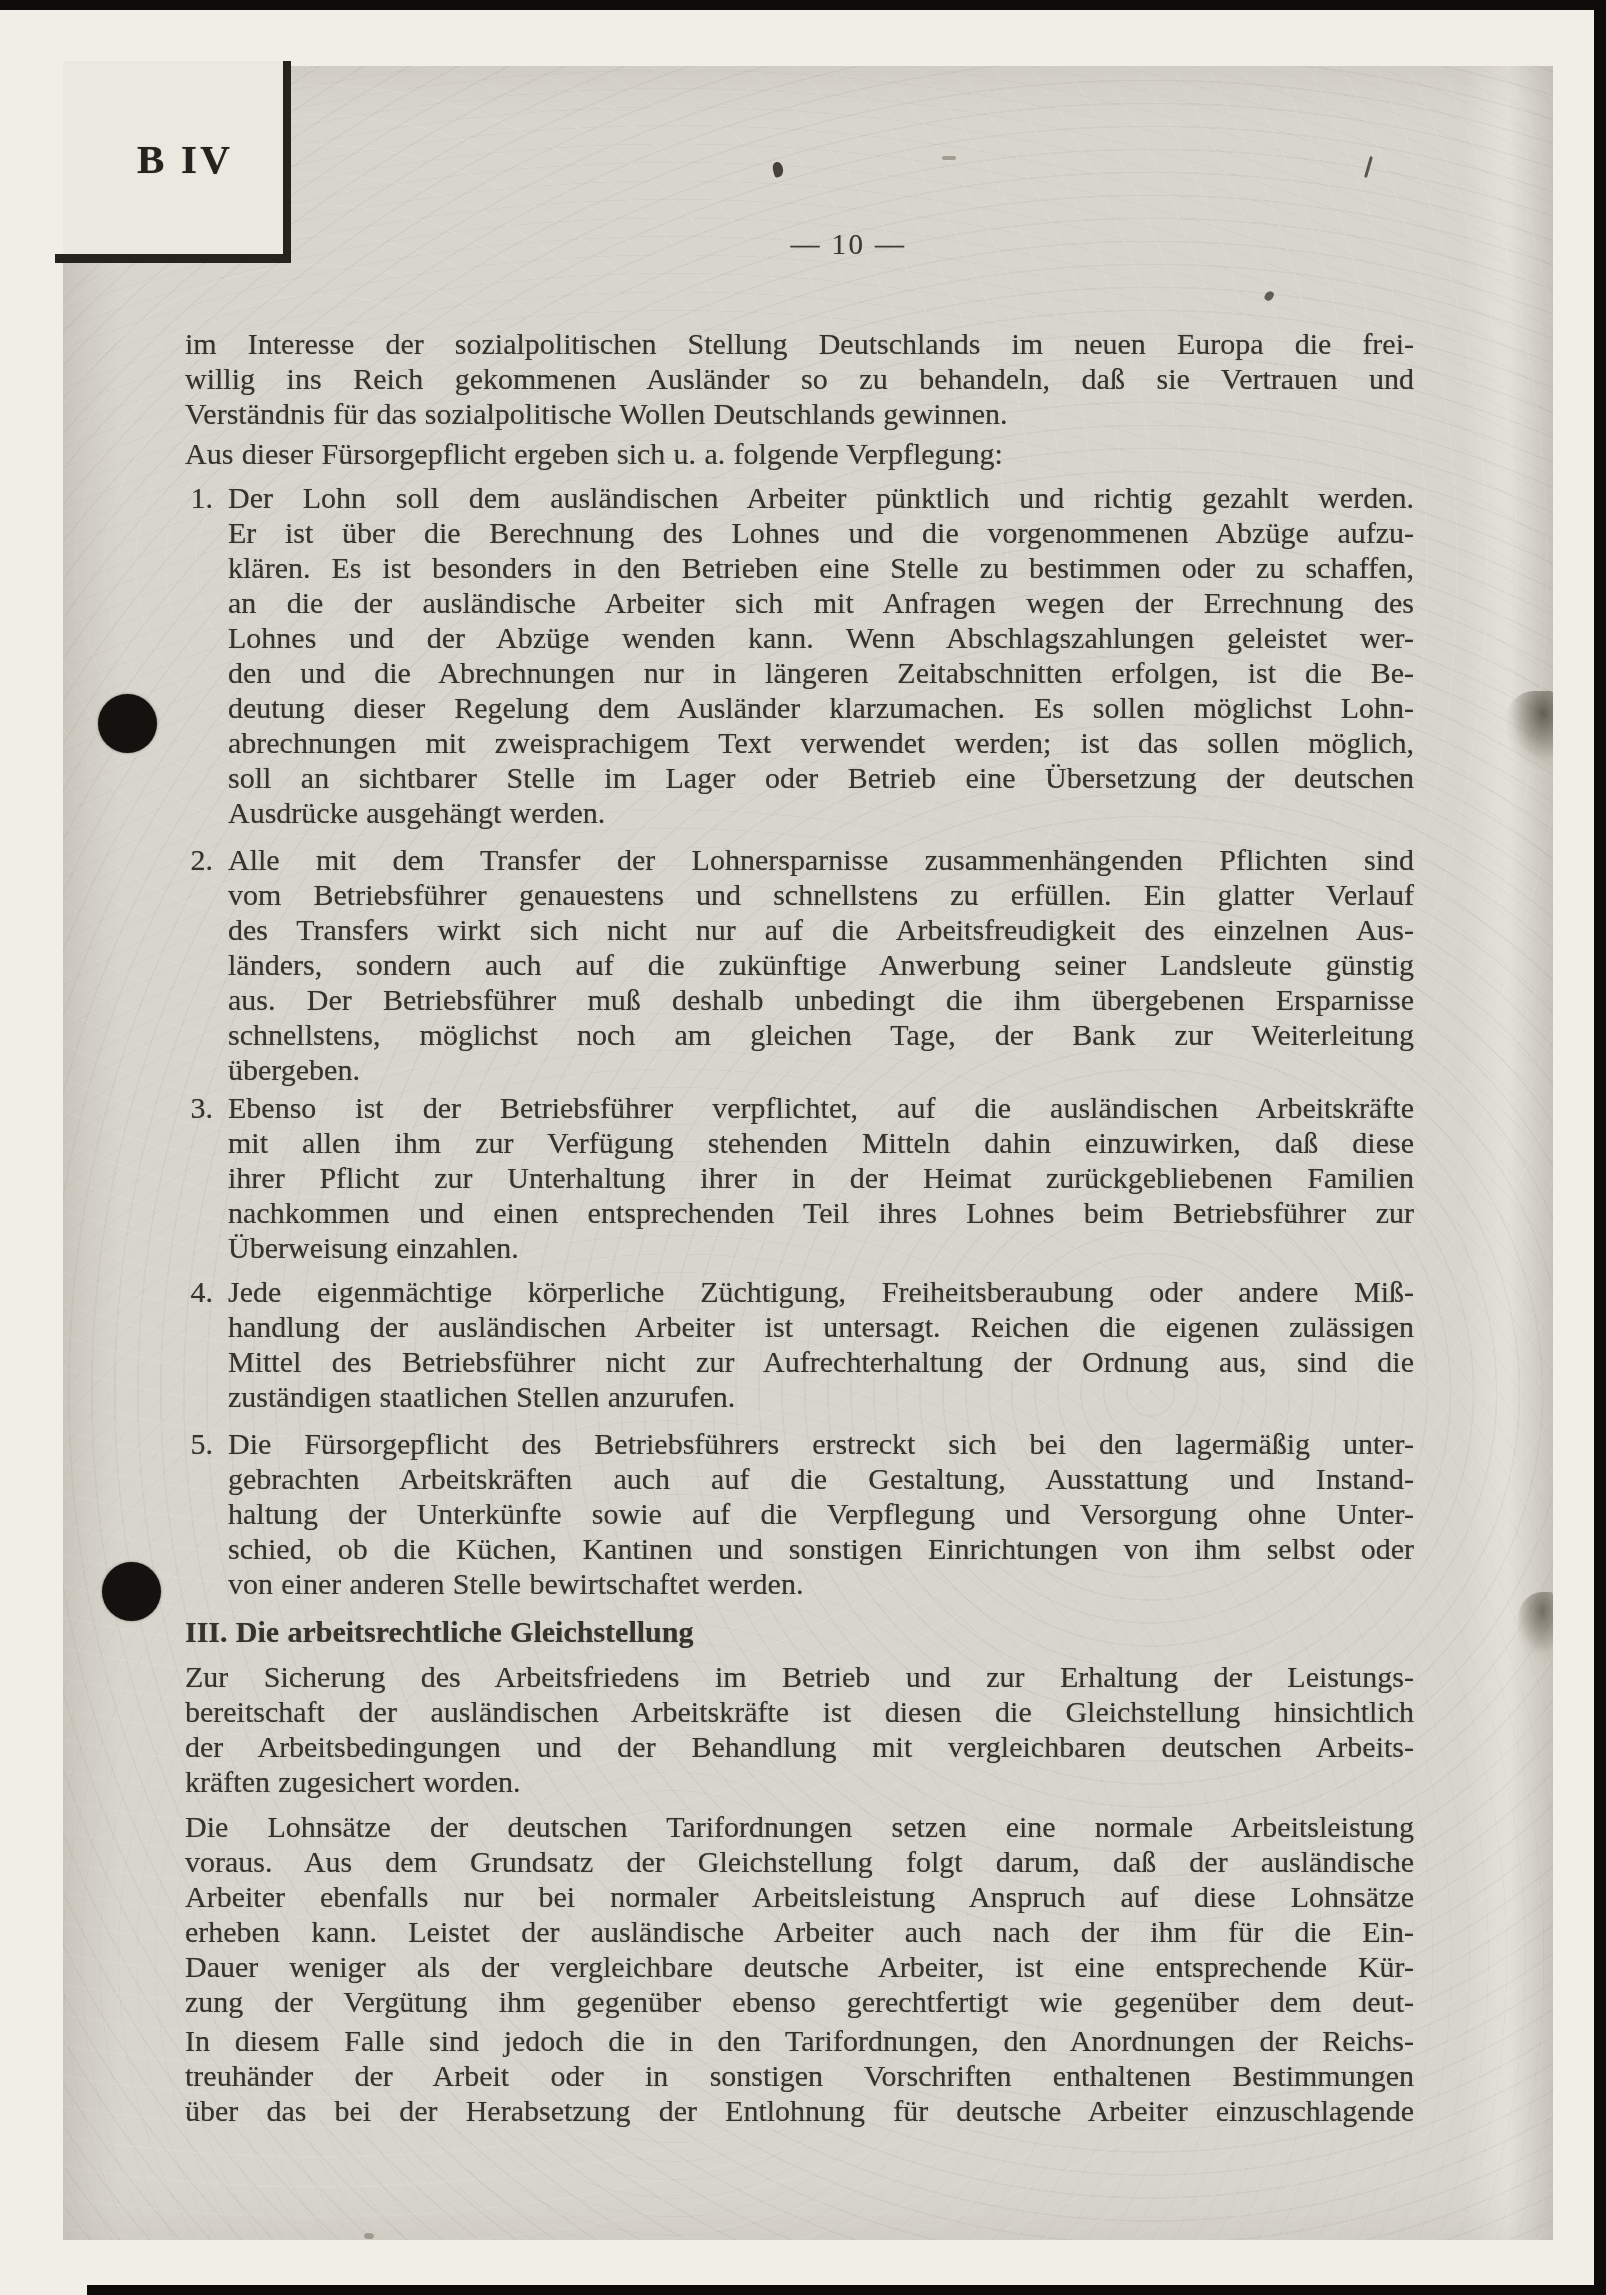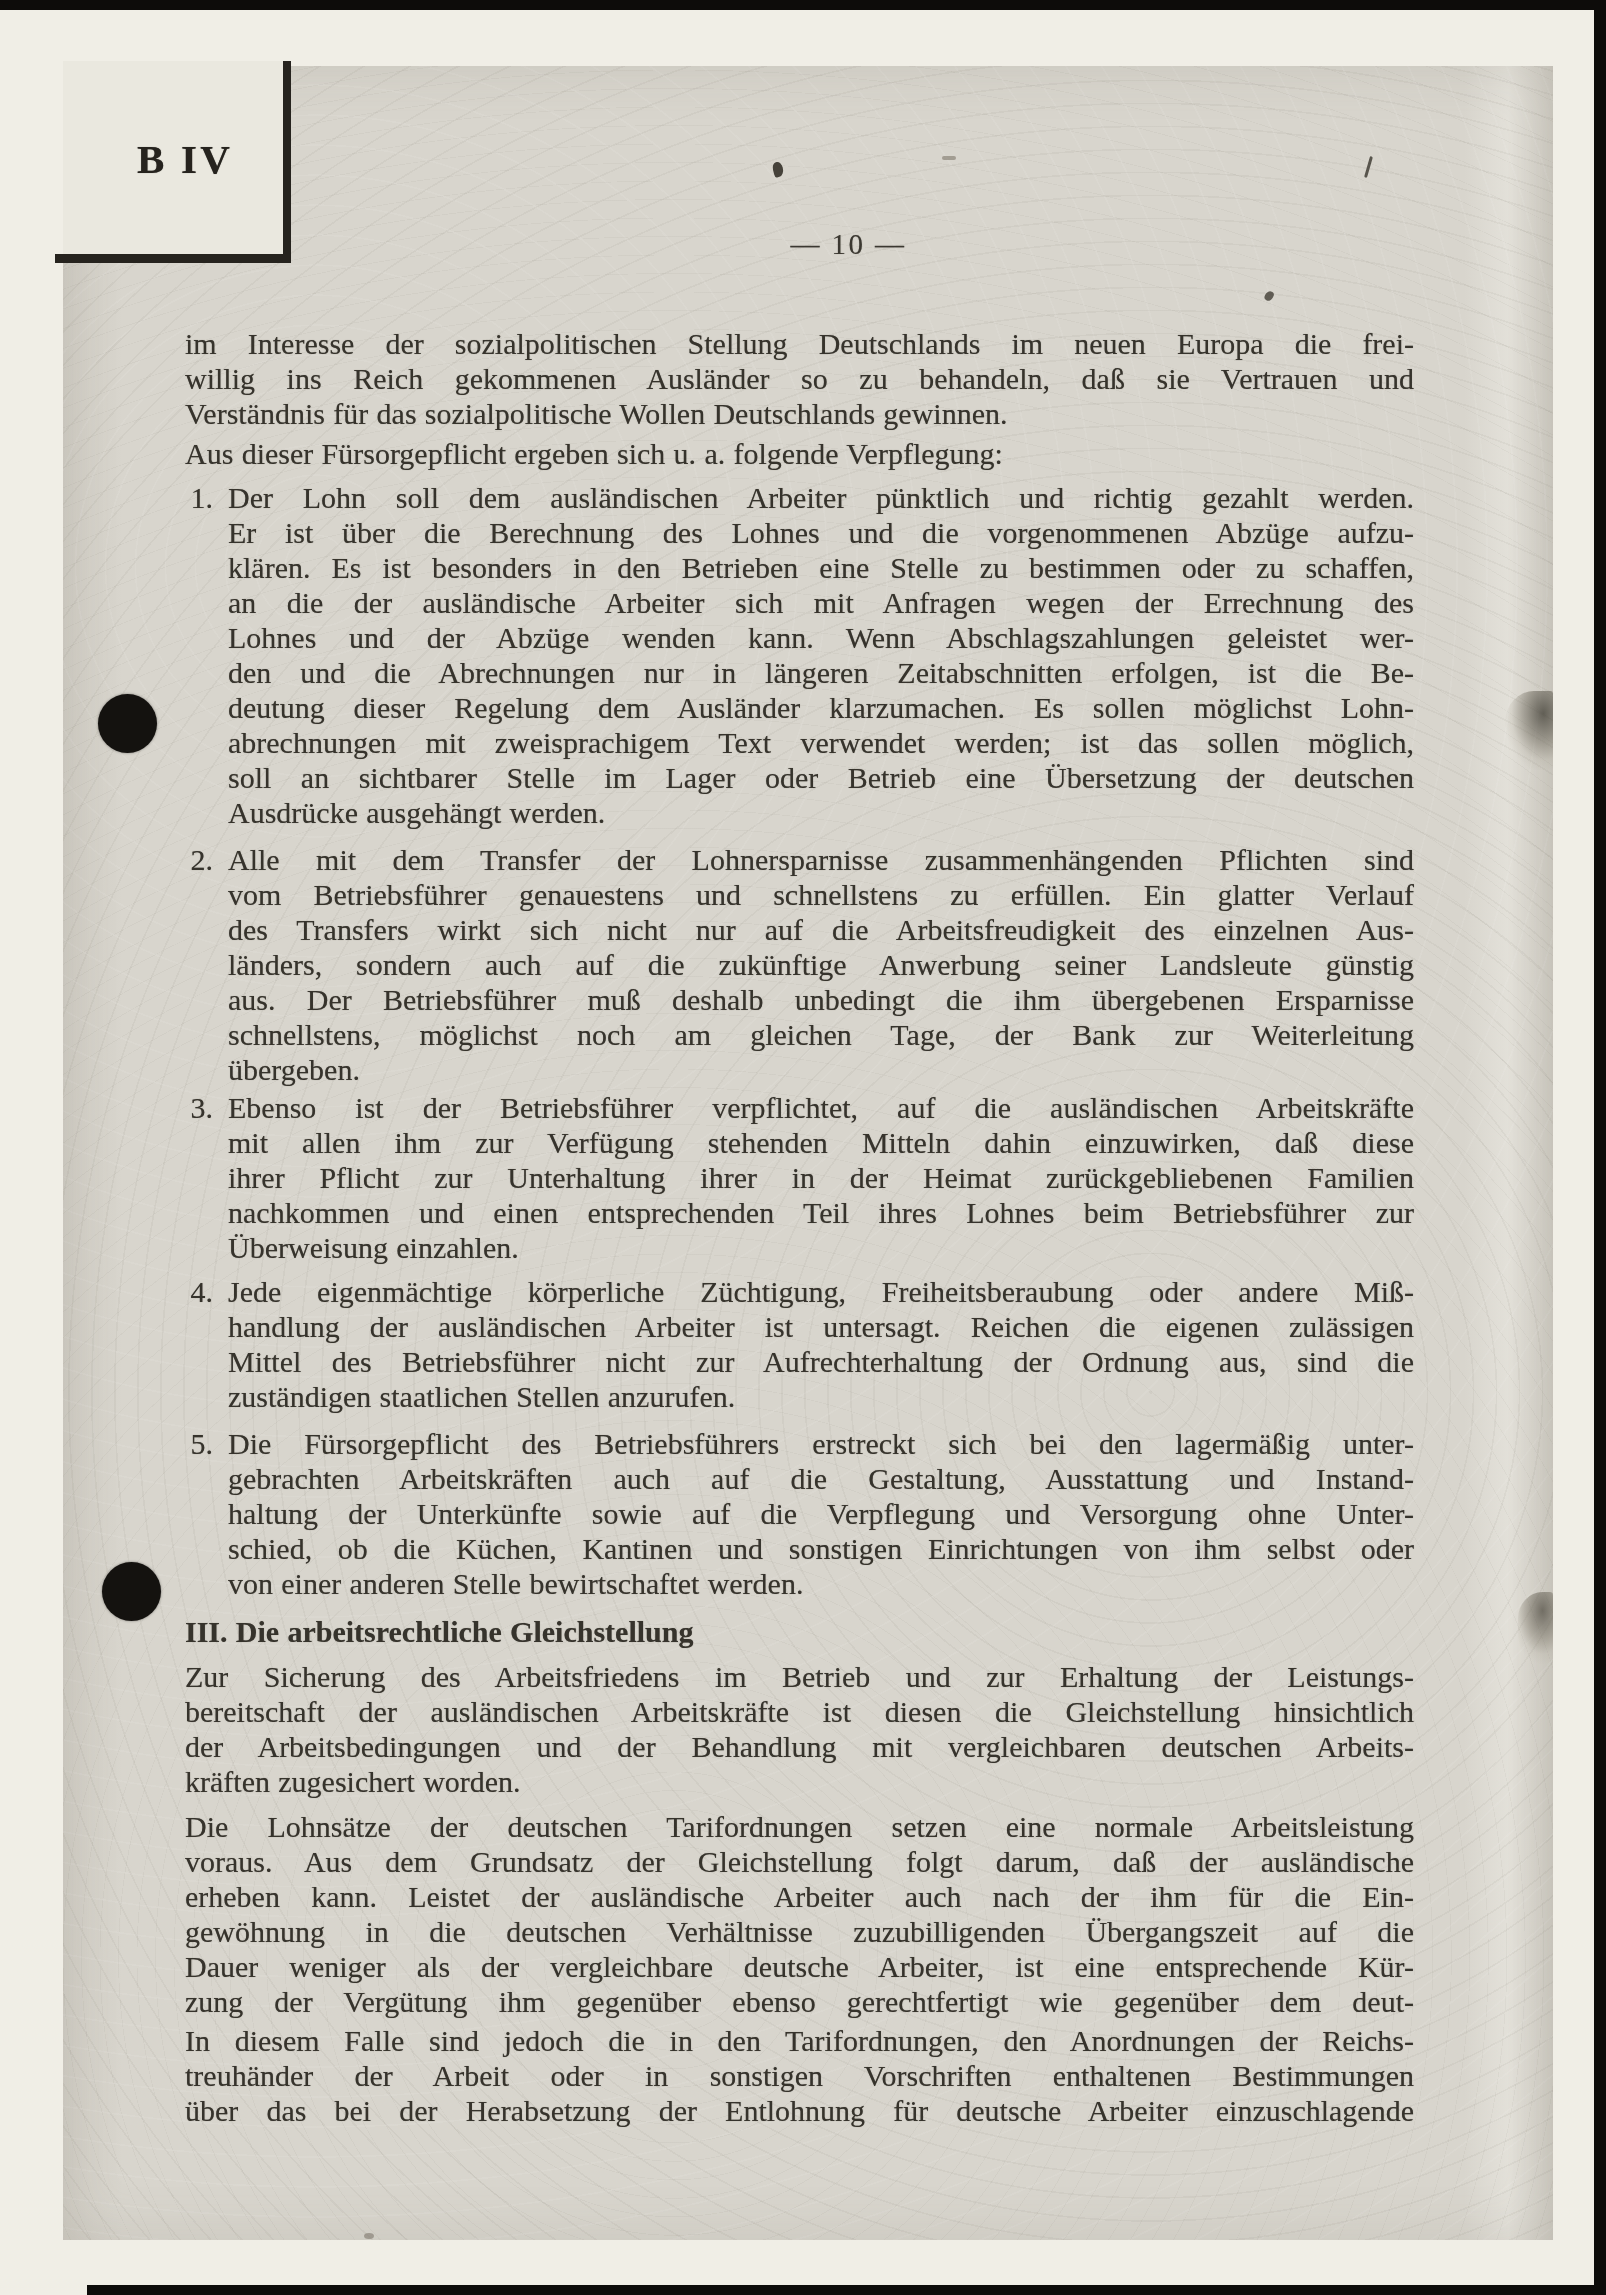--- a/index.html
+++ b/index.html
@@ -177,22 +177,22 @@
         <div class="block heading">III. Die arbeitsrechtliche Gleichstellung</div>
         <div class="block para">
           <div class="line">Zur Sicherung des Arbeitsfriedens im Betrieb und zur Erhaltung der Leistungs-</div>
           <div class="line">bereitschaft der ausländischen Arbeitskräfte ist diesen die Gleichstellung hinsichtlich</div>
           <div class="line">der Arbeitsbedingungen und der Behandlung mit vergleichbaren deutschen Arbeits-</div>
           <div class="line short">kräften zugesichert worden.</div>
         </div>
         <div class="block para">
           <div class="line">Die Lohnsätze der deutschen Tarifordnungen setzen eine normale Arbeitsleistung</div>
           <div class="line">voraus. Aus dem Grundsatz der Gleichstellung folgt darum, daß der ausländische</div>
+          <div class="line">Arbeiter ebenfalls nur bei normaler Arbeitsleistung Anspruch auf diese Lohnsätze</div>
           <div class="line">erheben kann. Leistet der ausländische Arbeiter auch nach der ihm für die Ein-</div>
-          <div class="line">gewöhnung in die deutschen Verhältnisse zuzubilligenden Übergangszeit auf die</div>
           <div class="line">Dauer weniger als der vergleichbare deutsche Arbeiter, ist eine entsprechende Kür-</div>
           <div class="line">zung der Vergütung ihm gegenüber ebenso gerechtfertigt wie gegenüber dem deut-</div>
         </div>
         <div class="block para">
           <div class="line">In diesem Falle sind jedoch die in den Tarifordnungen, den Anordnungen der Reichs-</div>
           <div class="line">treuhänder der Arbeit oder in sonstigen Vorschriften enthaltenen Bestimmungen</div>
           <div class="line">über das bei der Herabsetzung der Entlohnung für deutsche Arbeiter einzuschlagende</div>
         </div>
       </div>
 

